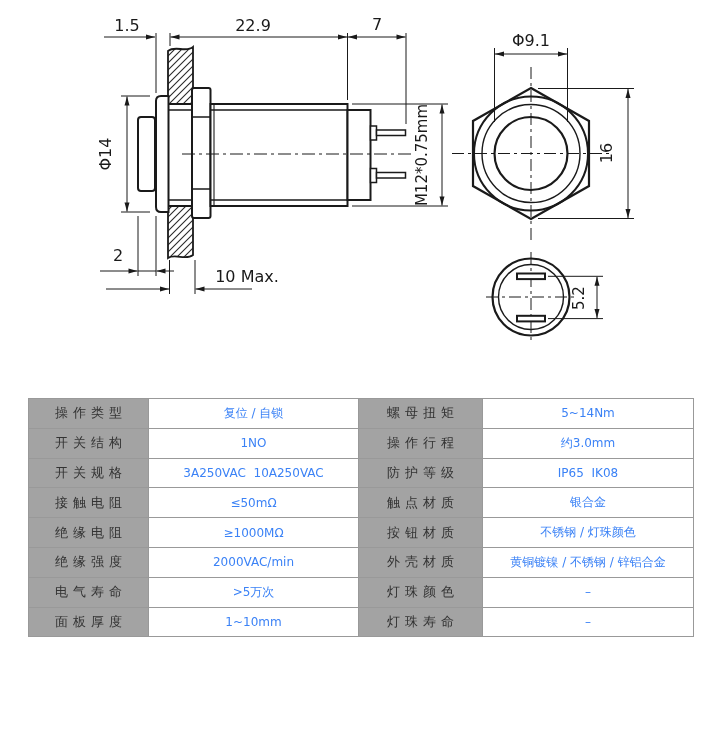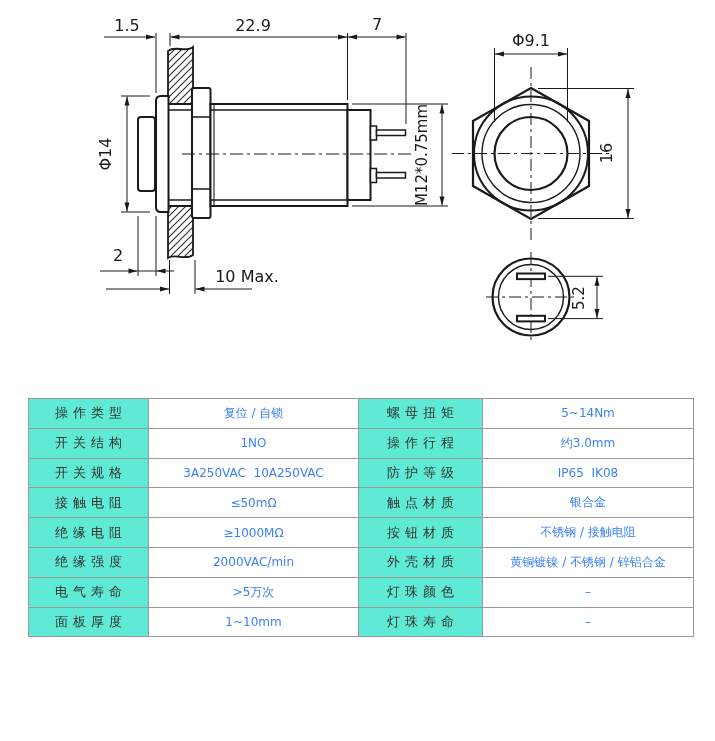--- a/index.html
+++ b/index.html
@@ -7,21 +7,21 @@
         font-family:"DejaVu Sans","Liberation Sans",sans-serif;}
   svg.drawing{position:absolute;left:0;top:0;}
   svg.drawing text{font-family:"DejaVu Sans","Liberation Sans",sans-serif;fill:#1a1a1a;}
   .dim-text{font-size:16px;}
   .dim-text-sm{font-size:15px;}
   table.spec{position:absolute;left:28px;top:398px;width:665px;border-collapse:collapse;
              table-layout:fixed;}
   table.spec tr{height:29.8px;}
   table.spec th,table.spec td{border:1px solid #999;font-weight:normal;text-align:center;
              vertical-align:middle;font-size:13px;padding:0 2px;overflow:hidden;}
-  table.spec th{background:#5eead4;color:#333;letter-spacing:5px;text-indent:5px;margin-left:21px;}
+  table.spec th{background:#a3a3a3;color:#333;letter-spacing:5px;text-indent:5px;margin-left:21px;}
   table.spec td{color:#3b82f6;white-space:pre-wrap;font-size:12px;}
 </style>
 </head>
 <body>
 
 <div class="page">
 
   <svg class="drawing" width="715" height="392" viewBox="0 0 715 392">
     <defs>
       <pattern id="hatch" width="7" height="7" patternUnits="userSpaceOnUse">
@@ -156,21 +156,21 @@
       <tr>
         <th>接触电阻</th>
         <td>≤50mΩ</td>
         <th>触点材质</th>
         <td>银合金</td>
       </tr>
       <tr>
         <th>绝缘电阻</th>
         <td>≥1000MΩ</td>
         <th>按钮材质</th>
-        <td>不锈钢 / 接触电阻</td>
+        <td>不锈钢 / 灯珠颜色</td>
       </tr>
       <tr>
         <th>绝缘强度</th>
         <td>2000VAC/min</td>
         <th>外壳材质</th>
         <td>黄铜镀镍 / 不锈钢 / 锌铝合金</td>
       </tr>
       <tr>
         <th>电气寿命</th>
         <td>&gt;5万次</td>

